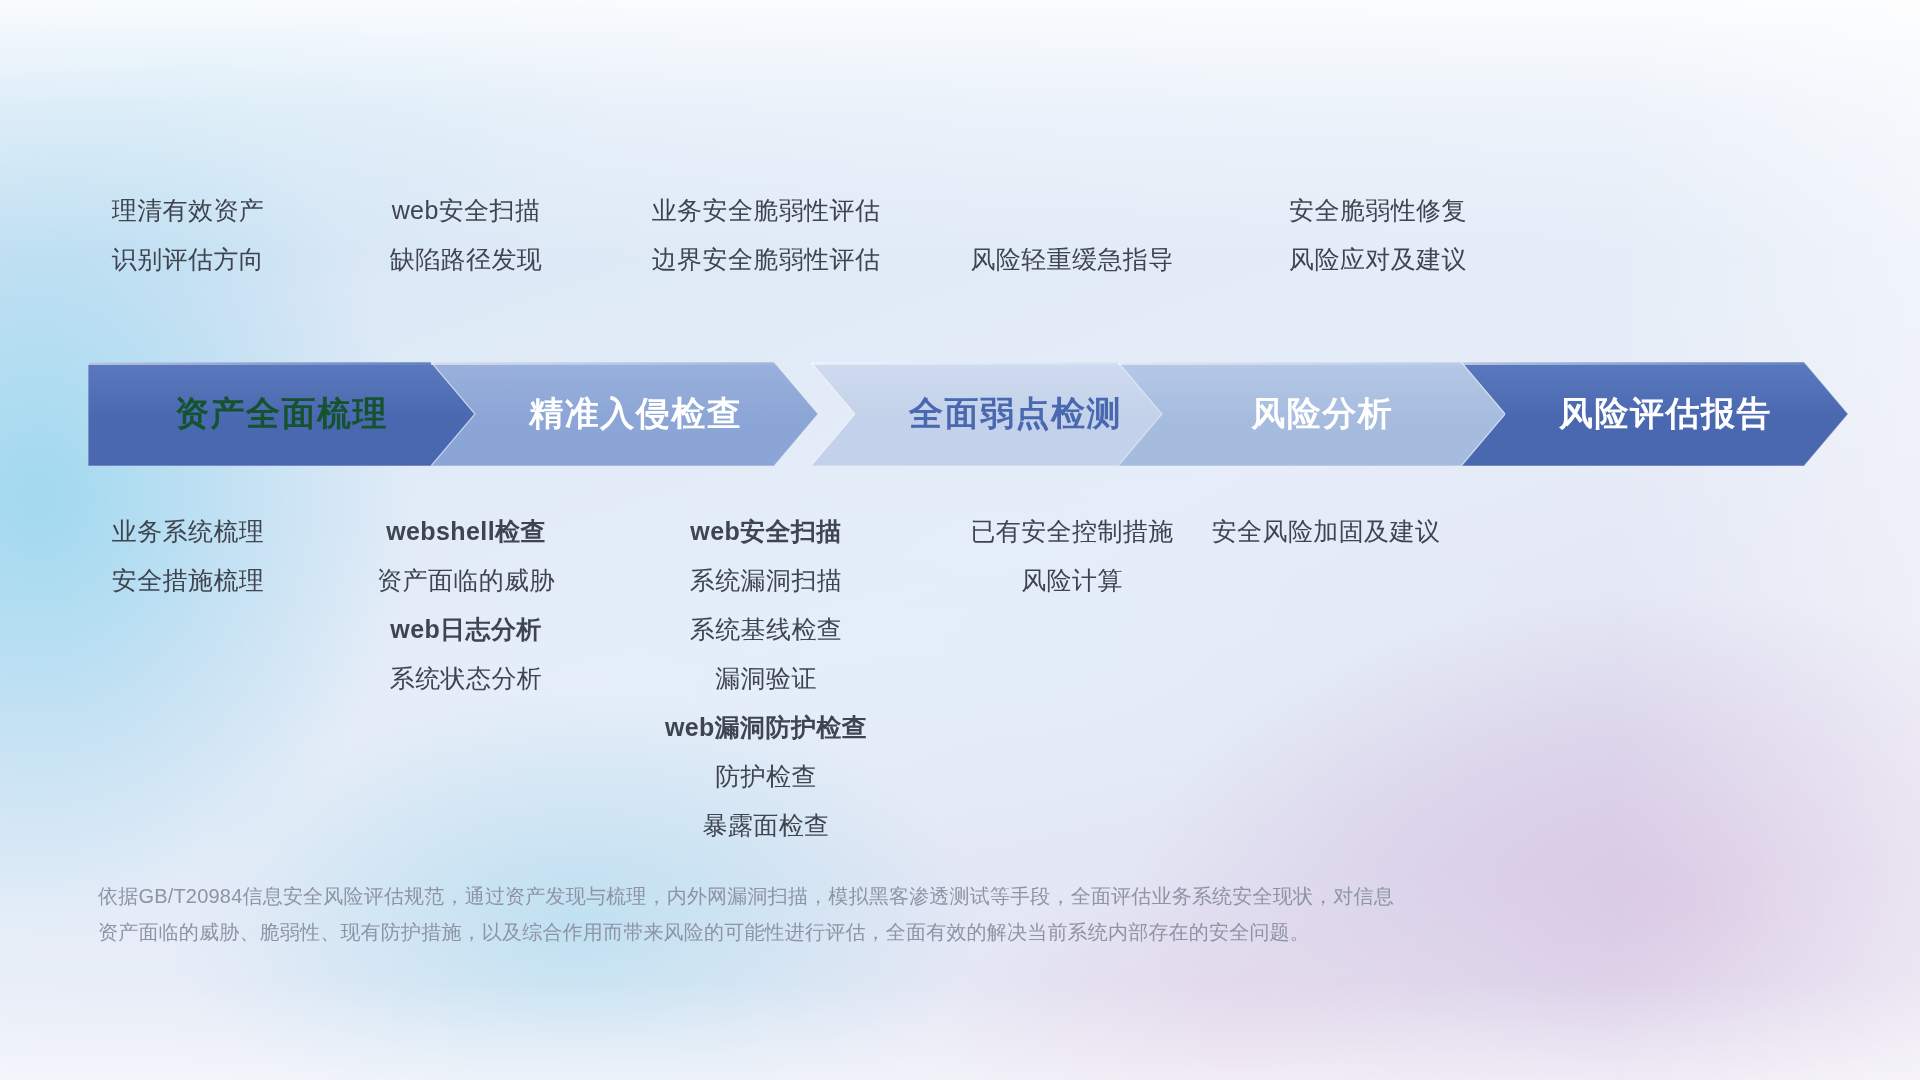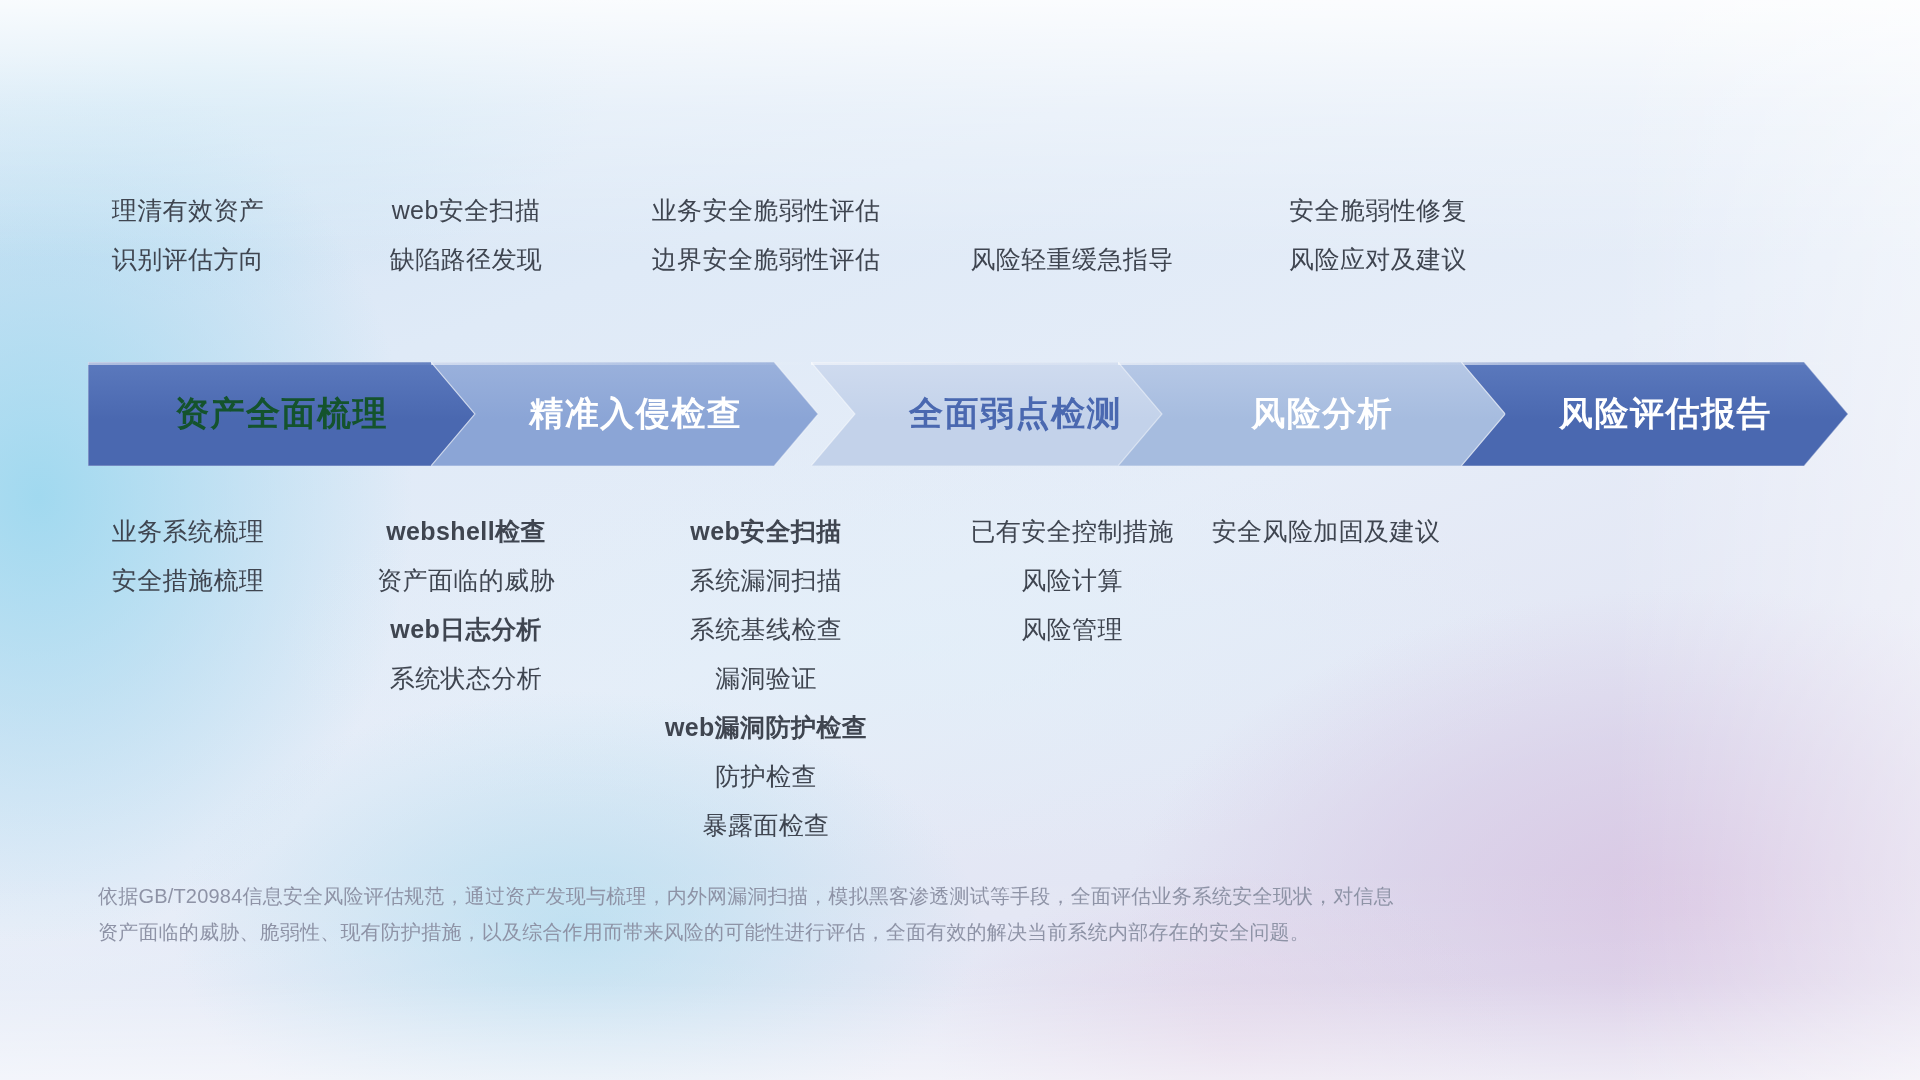--- a/index.html
+++ b/index.html
@@ -140,21 +140,20 @@
         <div class="itm lat">web漏洞防护检查</div>
         <div class="itm">防护检查</div>
         <div class="itm">暴露面检查</div>
       </div>
       <div class="col-top" style="left: 752px; width: 640px; top: 235px;">
         <div class="itm">风险轻重缓急指导</div>
       </div>
       <div class="col-bot" style="left: 752px; width: 640px; top: 507px;">
         <div class="itm">已有安全控制措施</div>
         <div class="itm">风险计算</div>
-        <div class="itm">风险管理</div>
       </div>
       <div class="col-top" style="left: 1058px; width: 640px; top: 186px;">
         <div class="itm">安全脆弱性修复</div>
         <div class="itm">风险应对及建议</div>
       </div>
       <div class="col-bot" style="left: 1006px; width: 640px; top: 507px;">
         <div class="itm">安全风险加固及建议</div>
       </div>
     </div>
 

